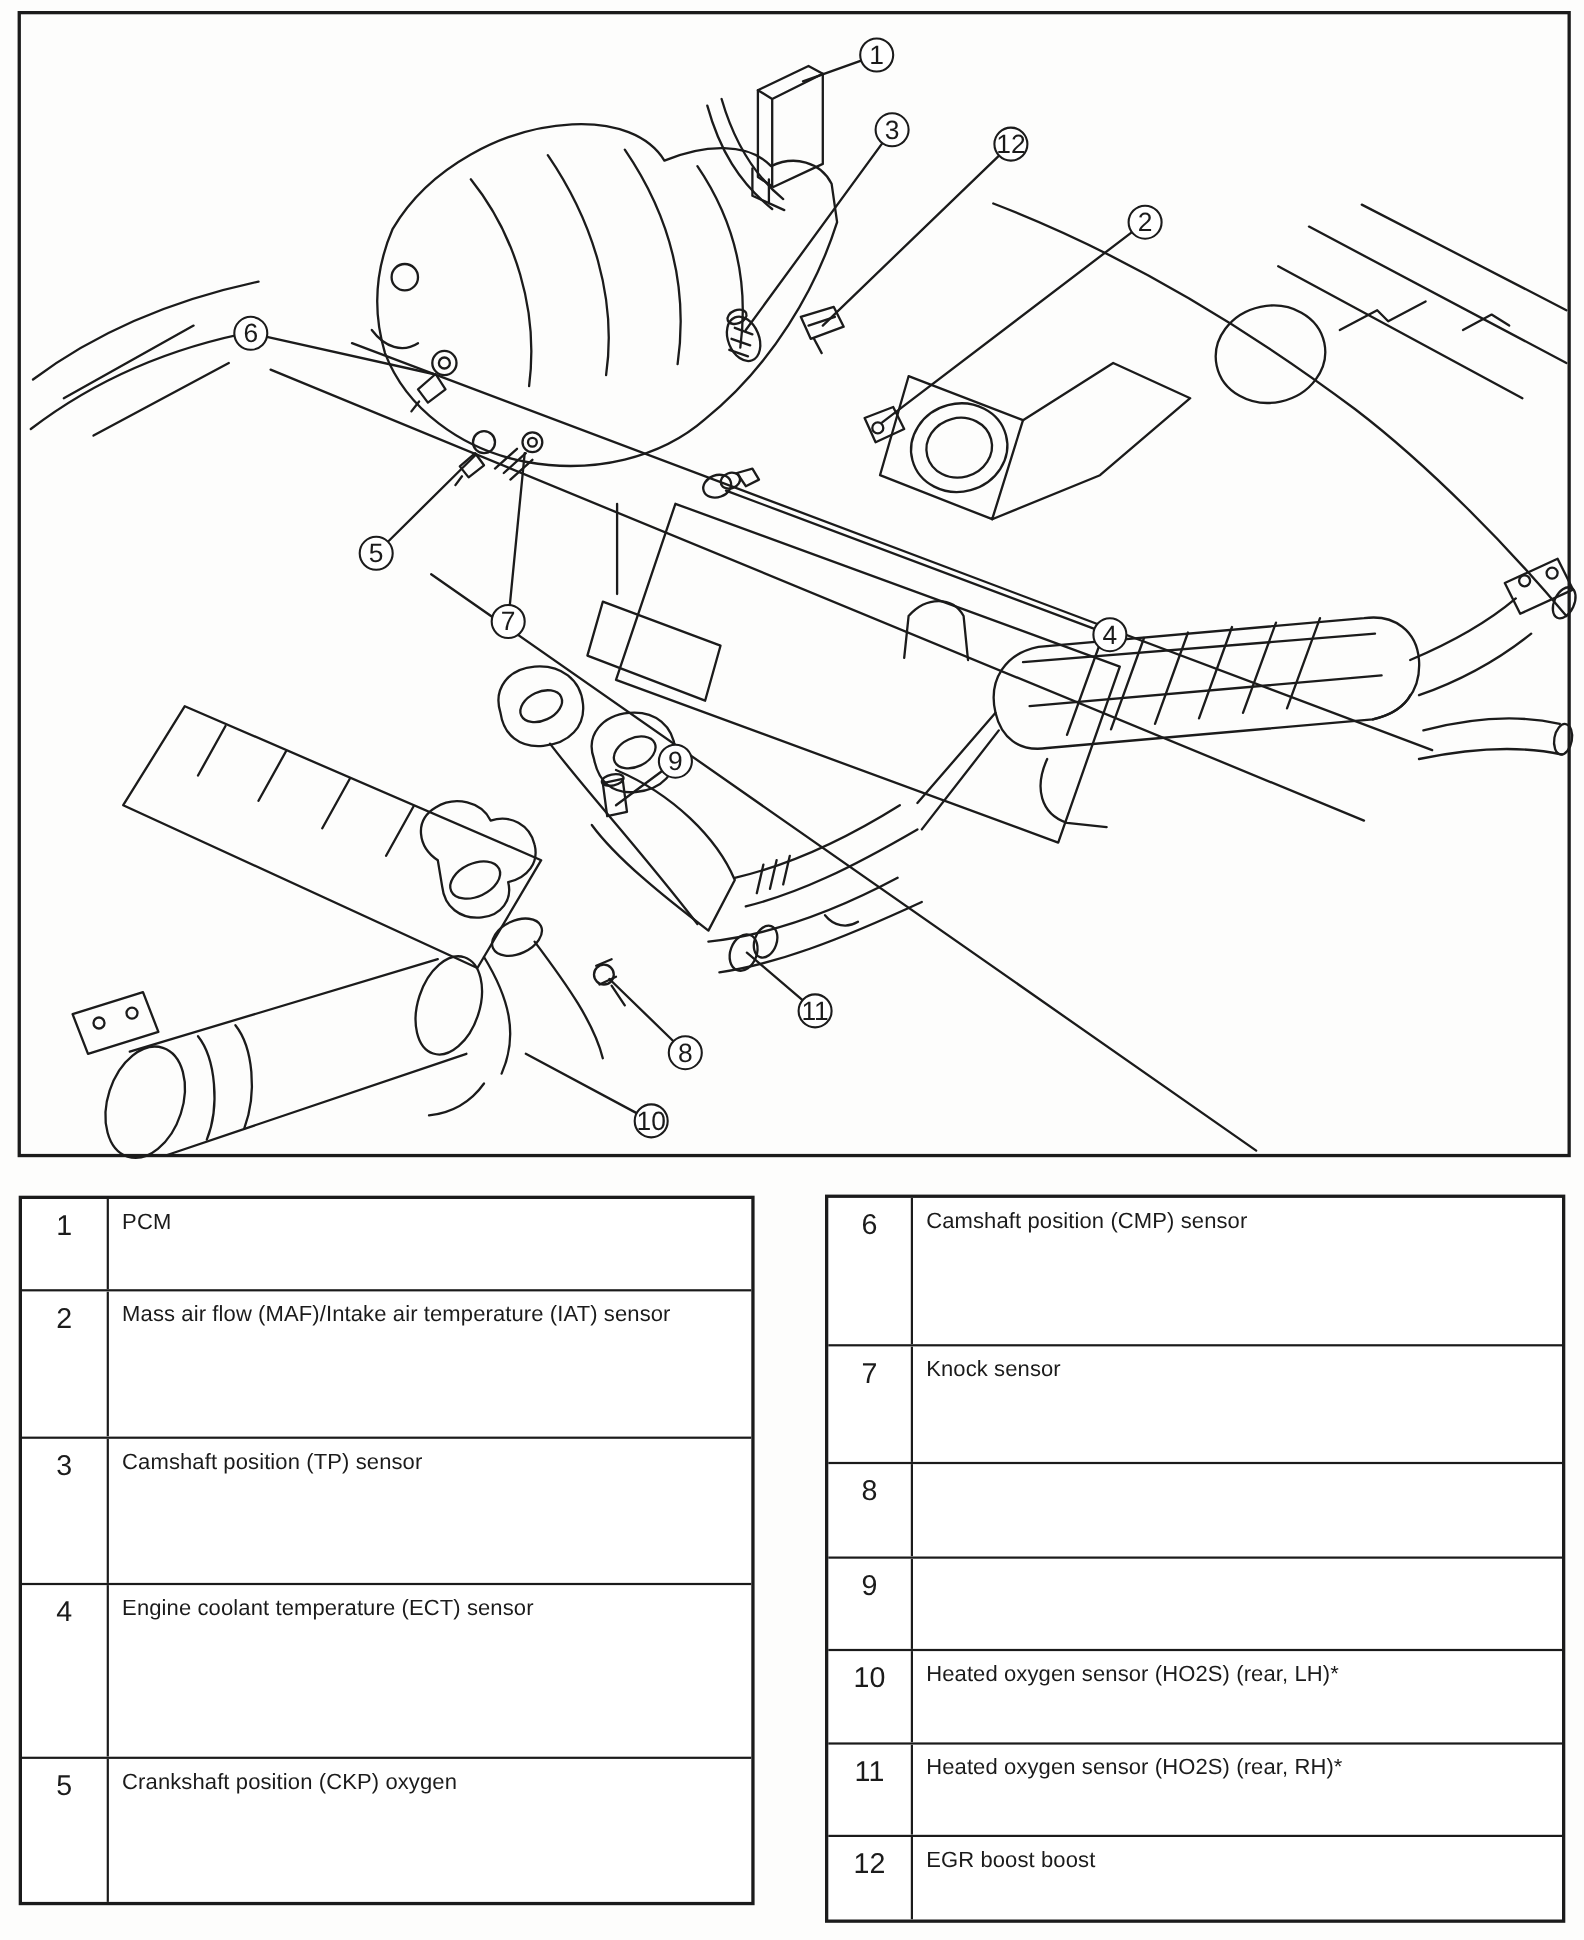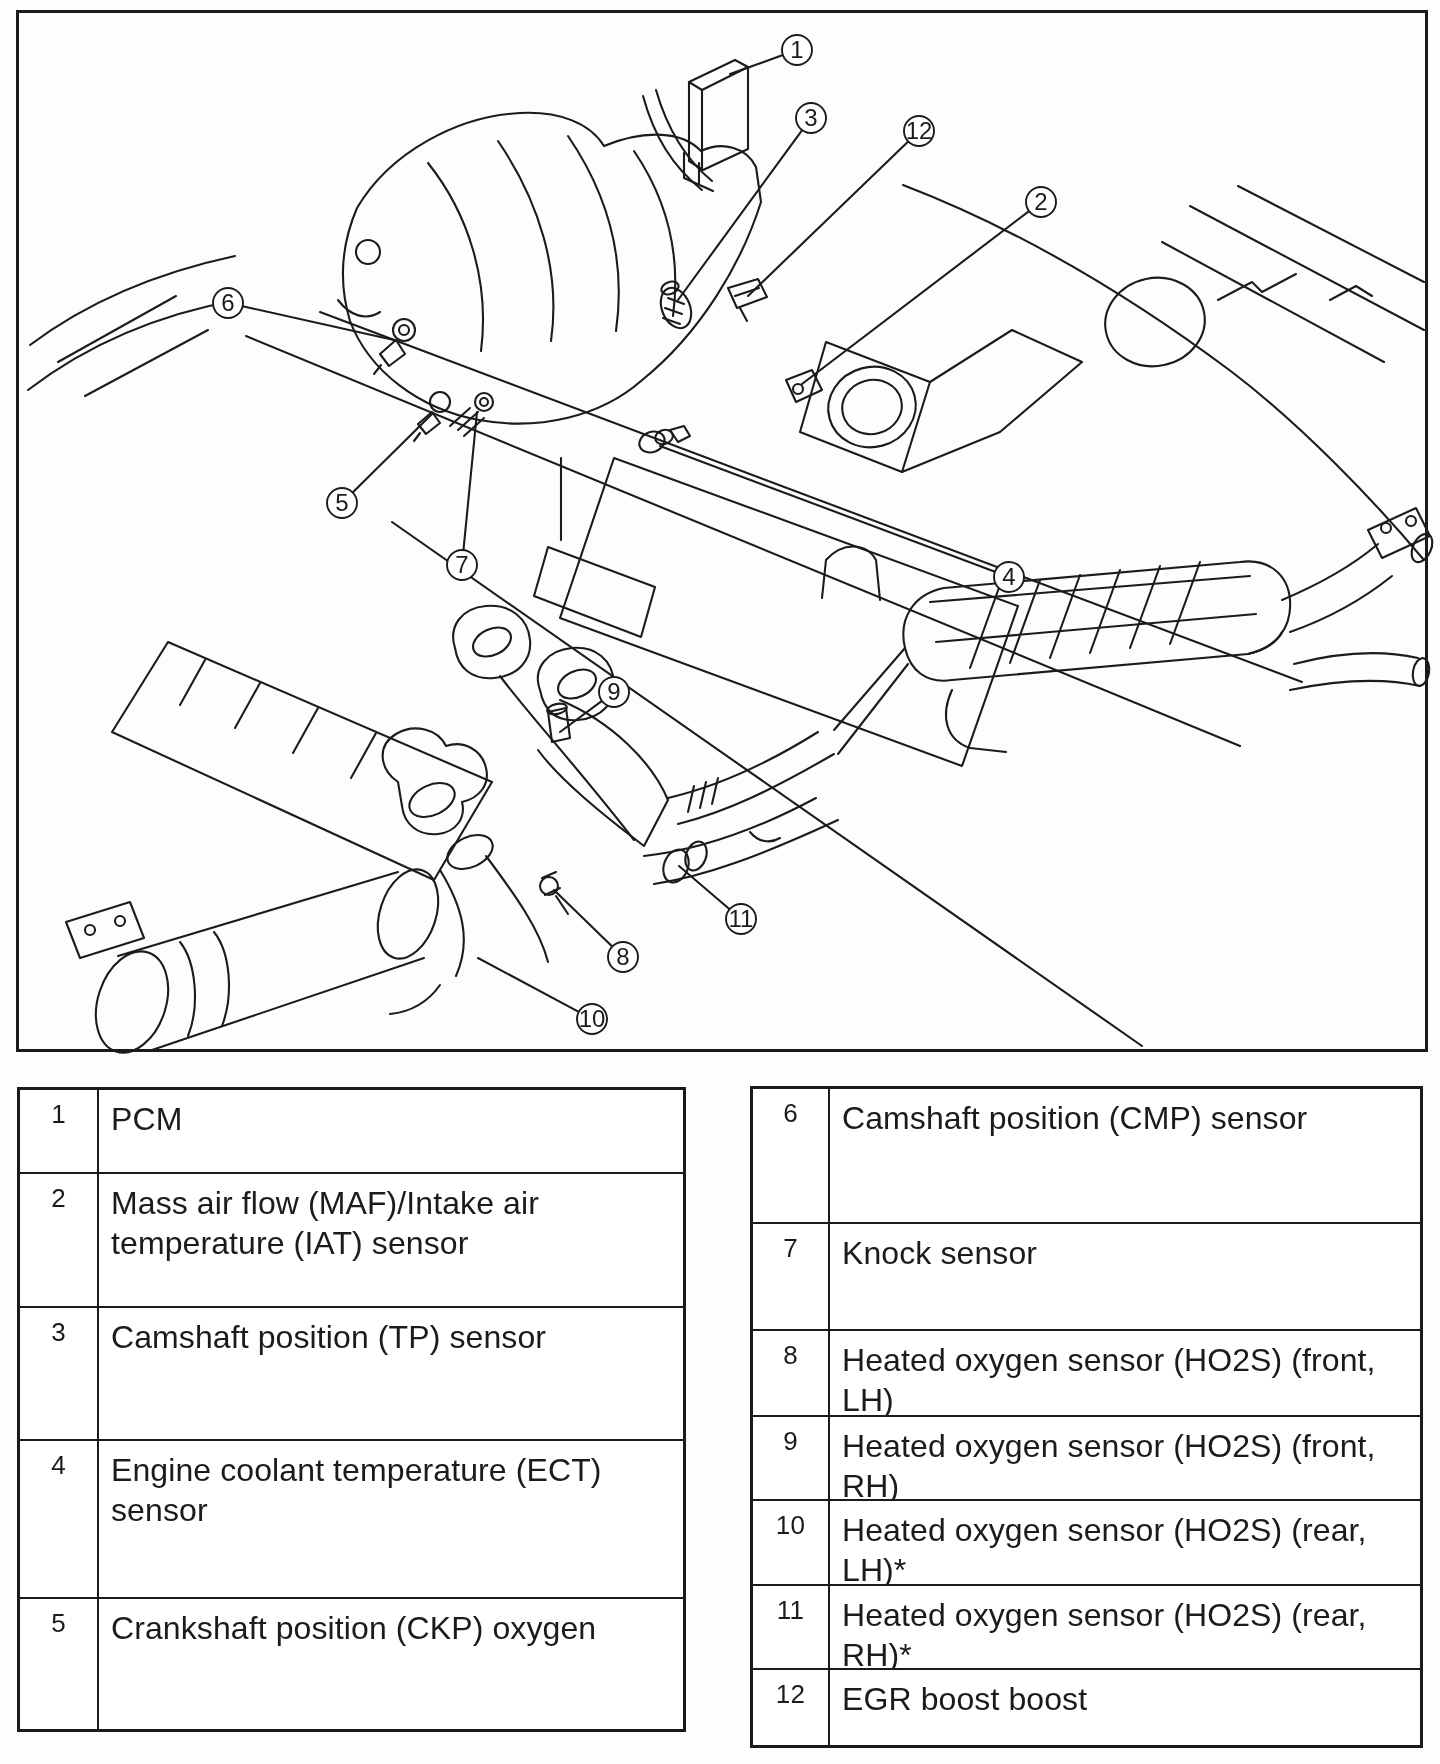--- a/index.html
+++ b/index.html
@@ -26,21 +26,21 @@
   .trow { display:flex; box-sizing:border-box; border-top:2px solid var(--ink); overflow:hidden; }
   .trow:first-child { border-top:none; }
   .tnum {
     box-sizing:border-box; border-right:2px solid var(--ink);
     text-align:center; padding-top:9px; font-size:26px; letter-spacing:0.2px;
   }
   .tbl-left  .tnum { flex:0 0 79px; }
   .tbl-right .tnum { flex:0 0 77px; }
   .tlabel {
     flex:1; box-sizing:border-box; padding:9px 4px 0 12px;
-    font-size:32px; line-height:1.25; letter-spacing:0.1px;
+    font-size:20px; line-height:1.25; letter-spacing:0.1px;
   }
   .callout-text {
     font-family:"Liberation Sans", sans-serif; font-size:24px; fill:var(--ink);
     stroke:none;
   }
 </style>
 </head>
 <body>
 
 <div class="page">
@@ -282,25 +282,23 @@
       <div class="trow" style="height: 133px;">
         <div class="tnum">6</div>
         <div class="tlabel">Camshaft position (CMP) sensor</div>
       </div>
       <div class="trow" style="height: 107px;">
         <div class="tnum">7</div>
         <div class="tlabel">Knock sensor</div>
       </div>
       <div class="trow" style="height: 86px;">
         <div class="tnum">8</div>
-        <div class="tlabel">Heated oxygen sensor (HO2S) (front, LH)</div>
       </div>
       <div class="trow" style="height: 84px;">
         <div class="tnum">9</div>
-        <div class="tlabel">Heated oxygen sensor (HO2S) (front, RH)</div>
       </div>
       <div class="trow" style="height: 85px;">
         <div class="tnum">10</div>
         <div class="tlabel">Heated oxygen sensor (HO2S) (rear, LH)*</div>
       </div>
       <div class="trow" style="height: 84px;">
         <div class="tnum">11</div>
         <div class="tlabel">Heated oxygen sensor (HO2S) (rear, RH)*</div>
       </div>
       <div class="trow" style="height: 77px;">

